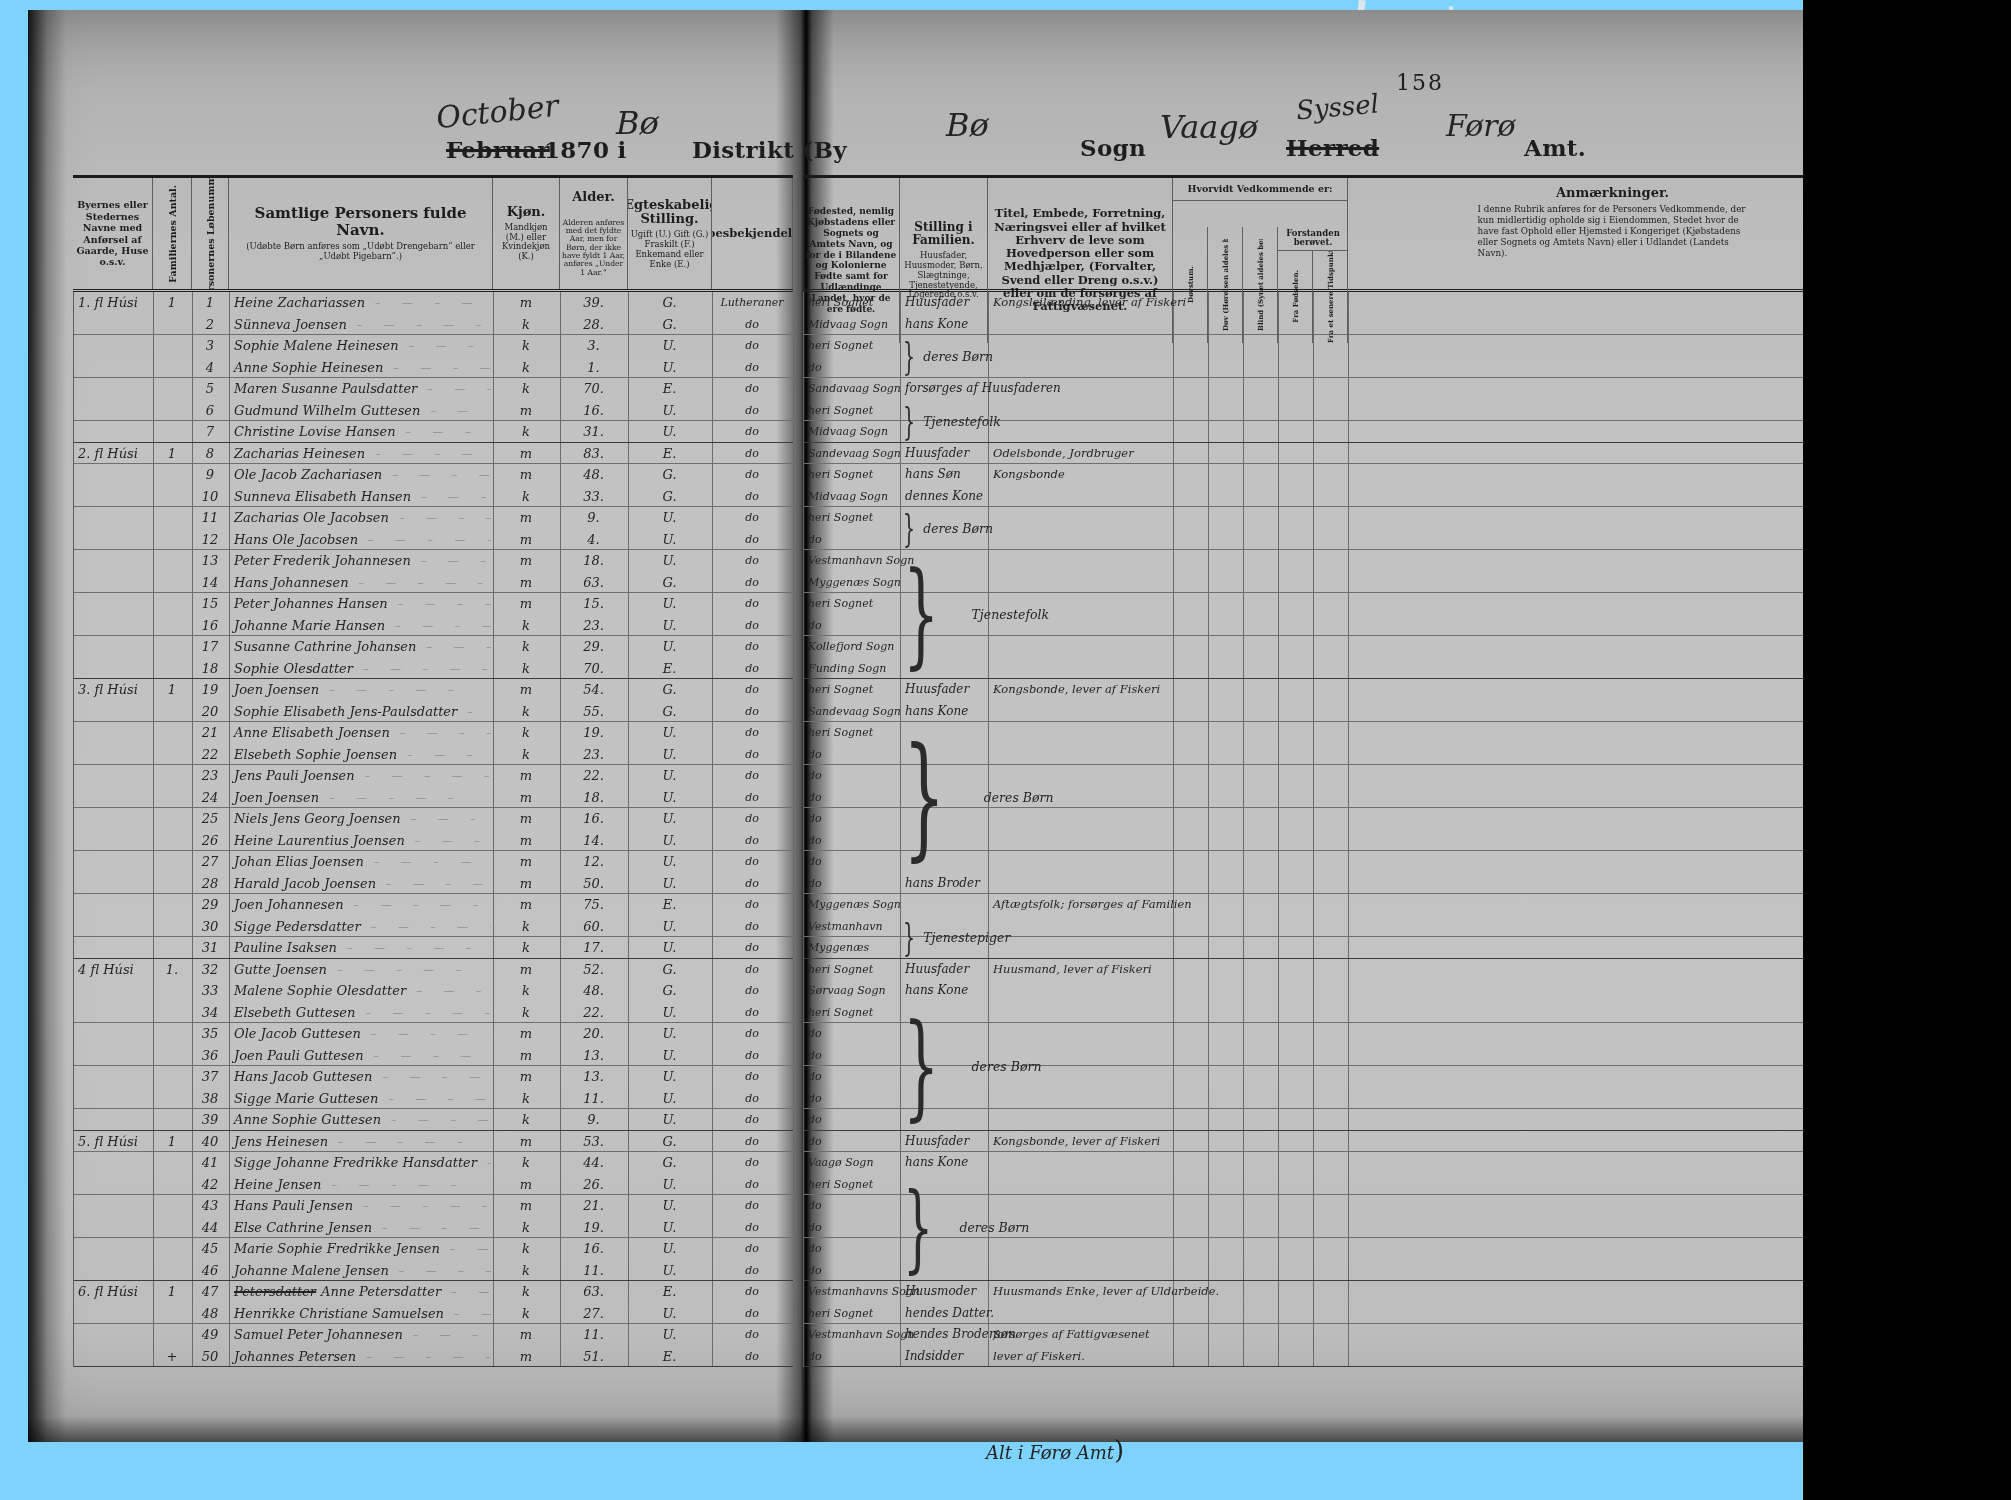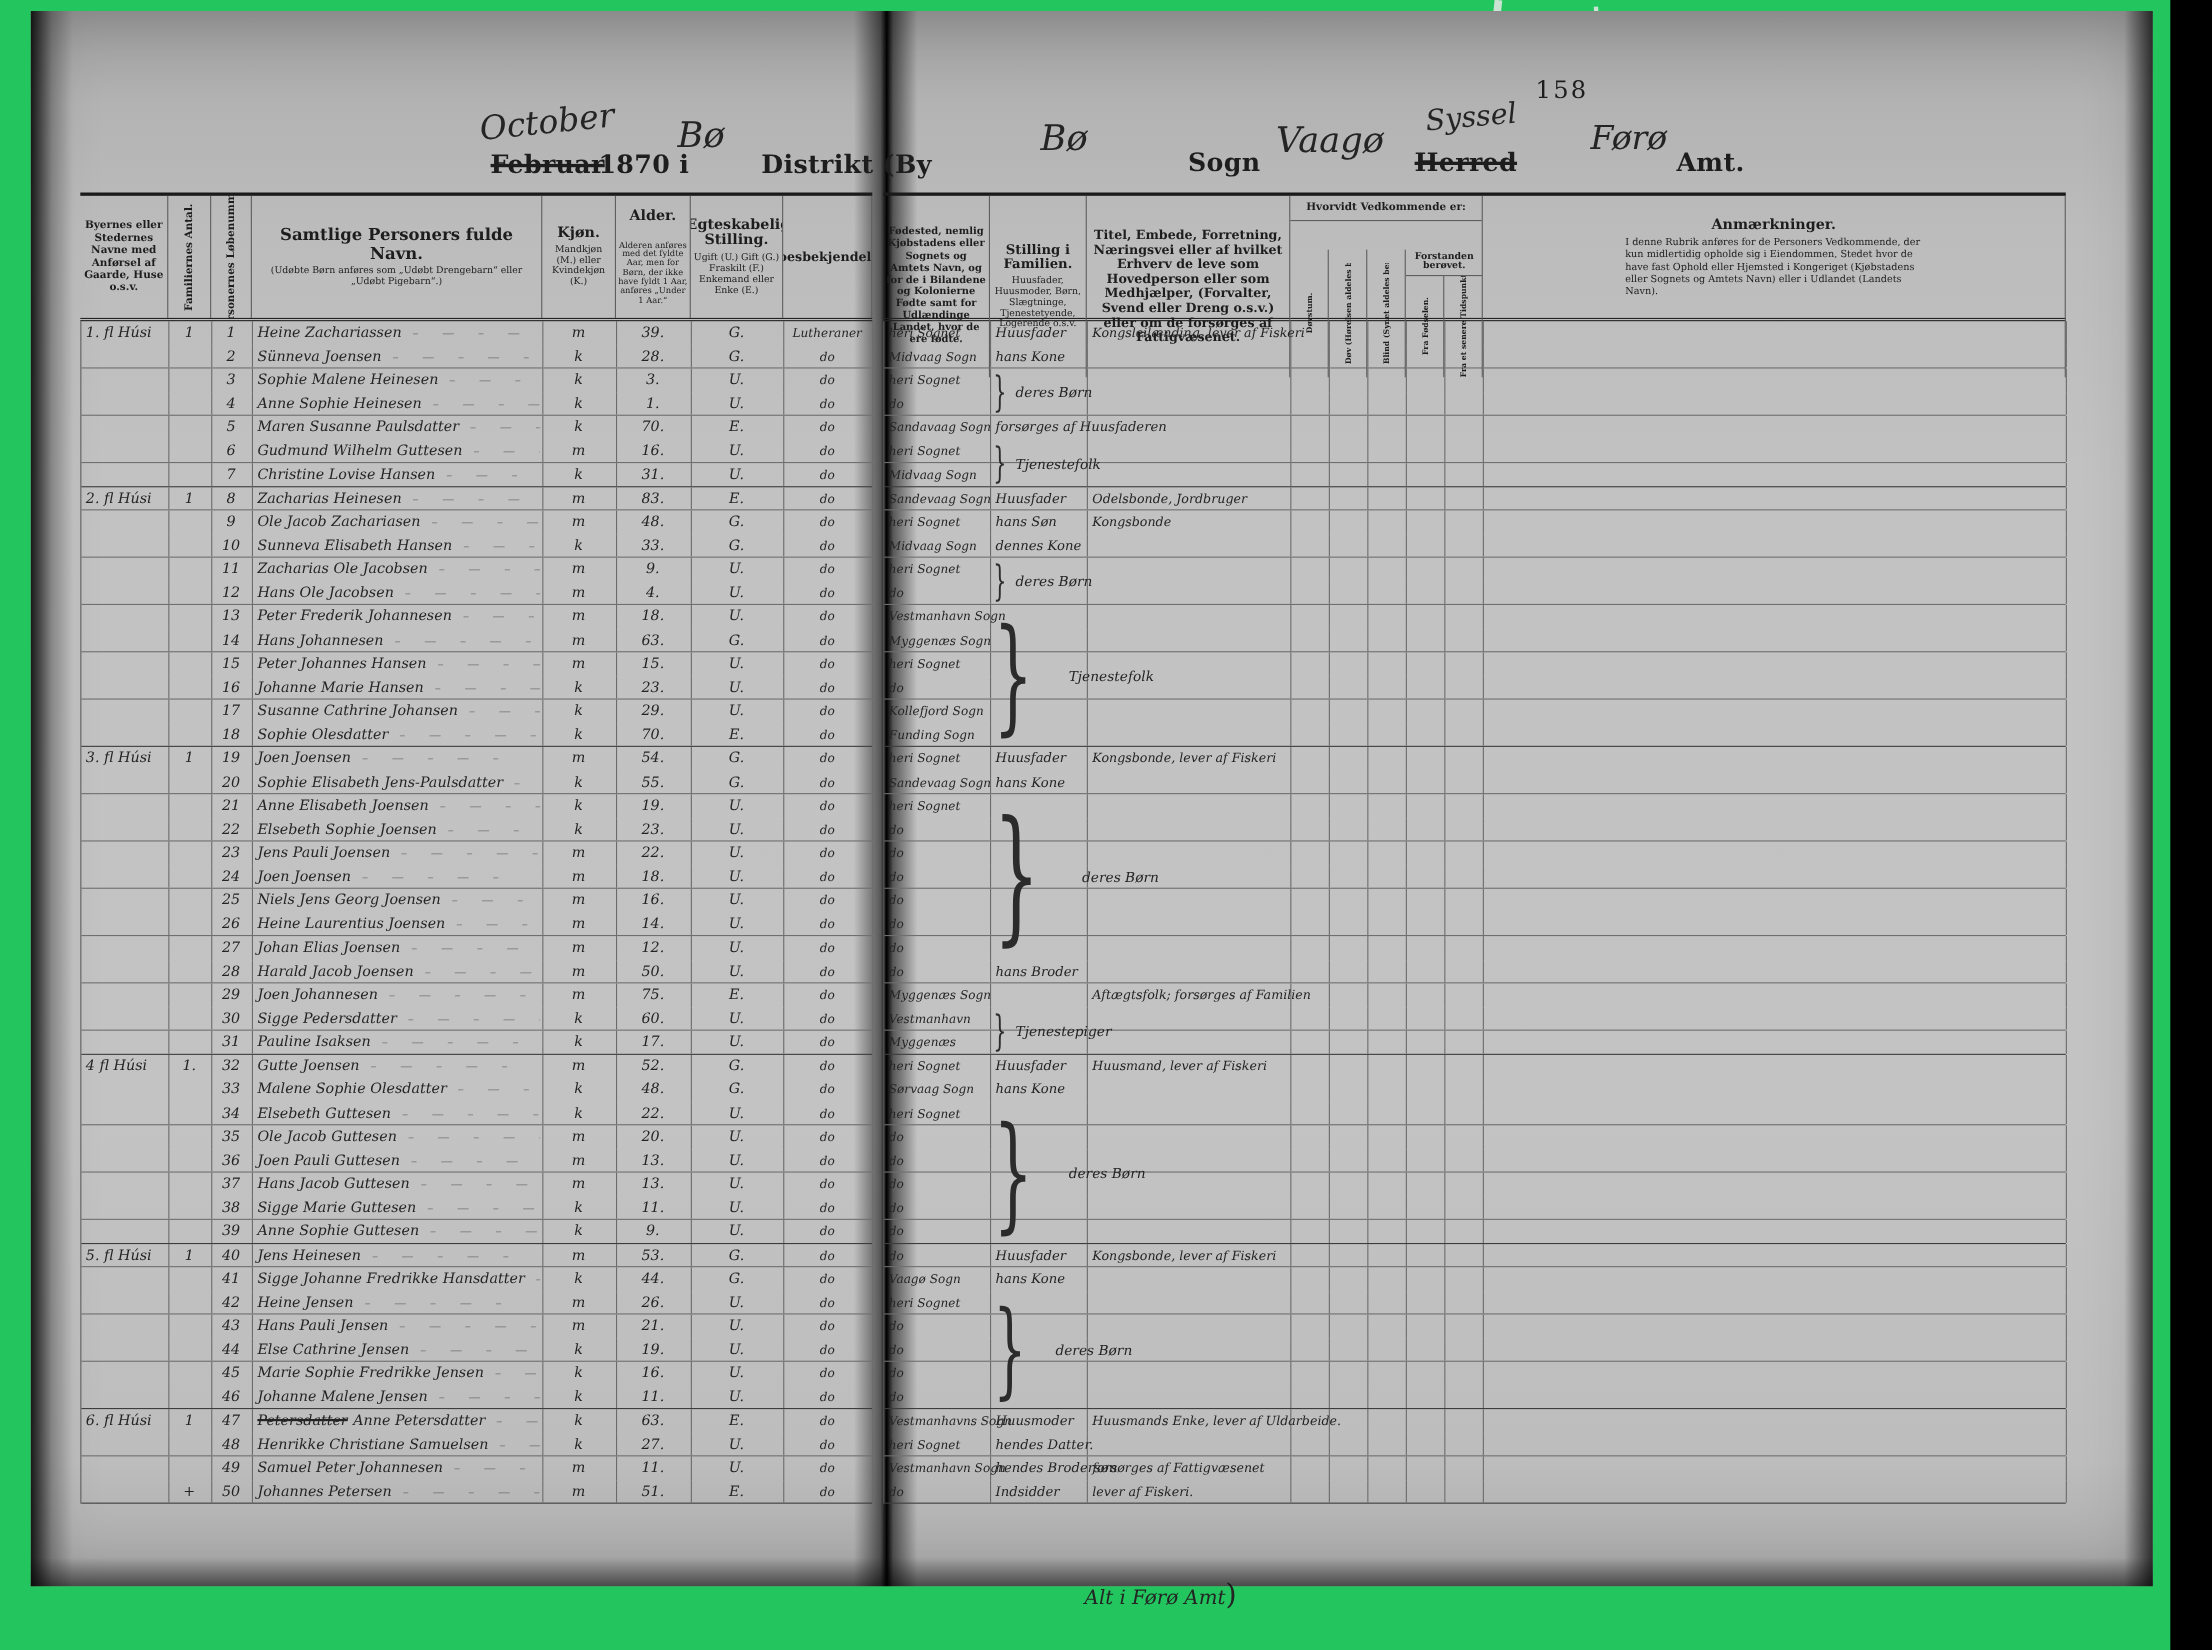--- a/index.html
+++ b/index.html
@@ -1,16 +1,16 @@
 <!DOCTYPE html>
 <html><head>
 <meta charset="utf-8">
 <style>
   html,body{margin:0;padding:0;background:#000;}
-  #screen{position:relative;width:1973px;height:1500px;background:#22c55e;overflow:hidden;
+  #screen{position:relative;width:1803px;height:1500px;background:#7dd3fc;overflow:hidden;
           font-family:"DejaVu Serif",serif;color:#1d1d1d;}
   
   #paper{position:absolute;left:28px;top:10px;width:1929px;height:1432px;
          background:linear-gradient(180deg,#9f9f9f 0%,#b3b3b3 6%,#bcbcbc 14%,#c2c2c2 30%,#c3c3c3 70%,#bdbdbd 92%,#a9a9a9 100%);
          box-shadow:inset 0 0 60px rgba(0,0,0,.25);}
   #paper::before{content:"";position:absolute;left:0;top:0;bottom:0;width:48px;
          background:linear-gradient(90deg,rgba(0,0,0,.85),rgba(0,0,0,.25) 40%,rgba(0,0,0,0) 80%);}
   #paper::after{content:"";position:absolute;left:0;right:0;bottom:0;height:26px;
          background:linear-gradient(0deg,rgba(0,0,0,.5),rgba(0,0,0,0));}
   #gutter{position:absolute;left:748px;top:0;width:58px;height:100%;
@@ -828,21 +828,21 @@
                 <div class="dis-col">
                   <div class="vtiny">Fra Fødselen.</div>
                 </div>
                 <div class="dis-col">
                   <div class="vtiny">Fra et senere Tidspunkt.</div>
                 </div>
               </div>
             </div>
           </div>
         </div>
-        <div class="hcell" style="justify-content:flex-start;padding-top:20px;">
+        <div class="hcell" style="justify-content:flex-start;padding-top:8px;">
           <div class="h-main" style="font-size:13px">Anmærkninger.</div>
           <div class="anm-par">I denne Rubrik anføres for de Personers Vedkommende, der kun midlertidig opholde sig i Eiendommen, Stedet hvor de have fast Ophold eller Hjemsted i Kongeriget (Kjøbstadens eller Sognets og Amtets Navn) eller i Udlandet (Landets Navn).</div>
         </div>
       </div>
       <div class="tbody" id="rbody">
           <div class="rrow">
             <div class="cell hw bp">heri Sognet</div>
             <div class="cell hw role">Huusfader</div>
             <div class="cell hw occ">Kongsleilænding, lever af Fiskeri</div>
             <div class="cell c"></div>

